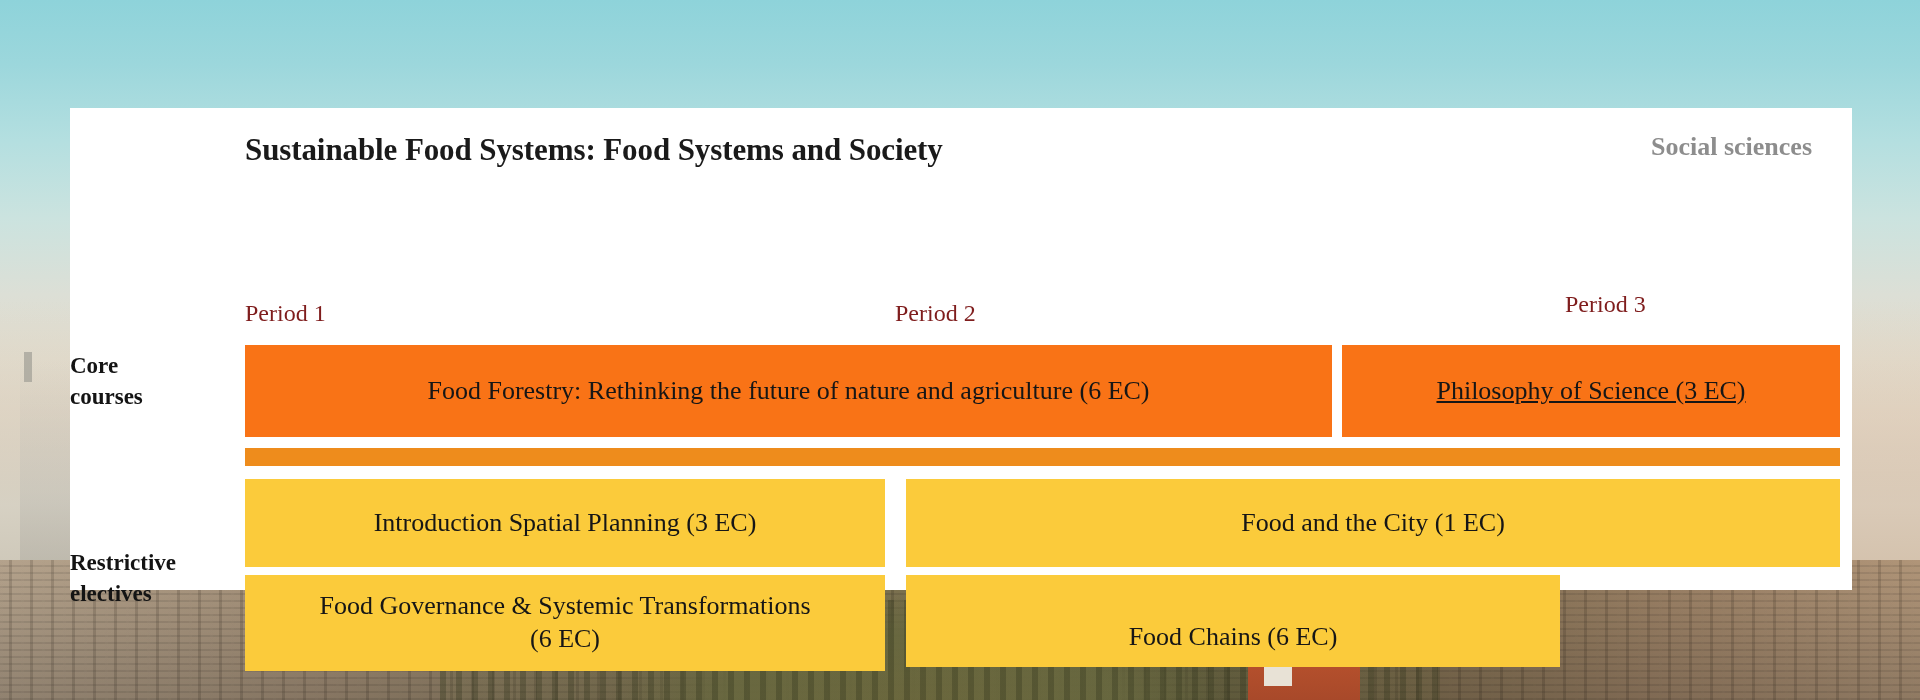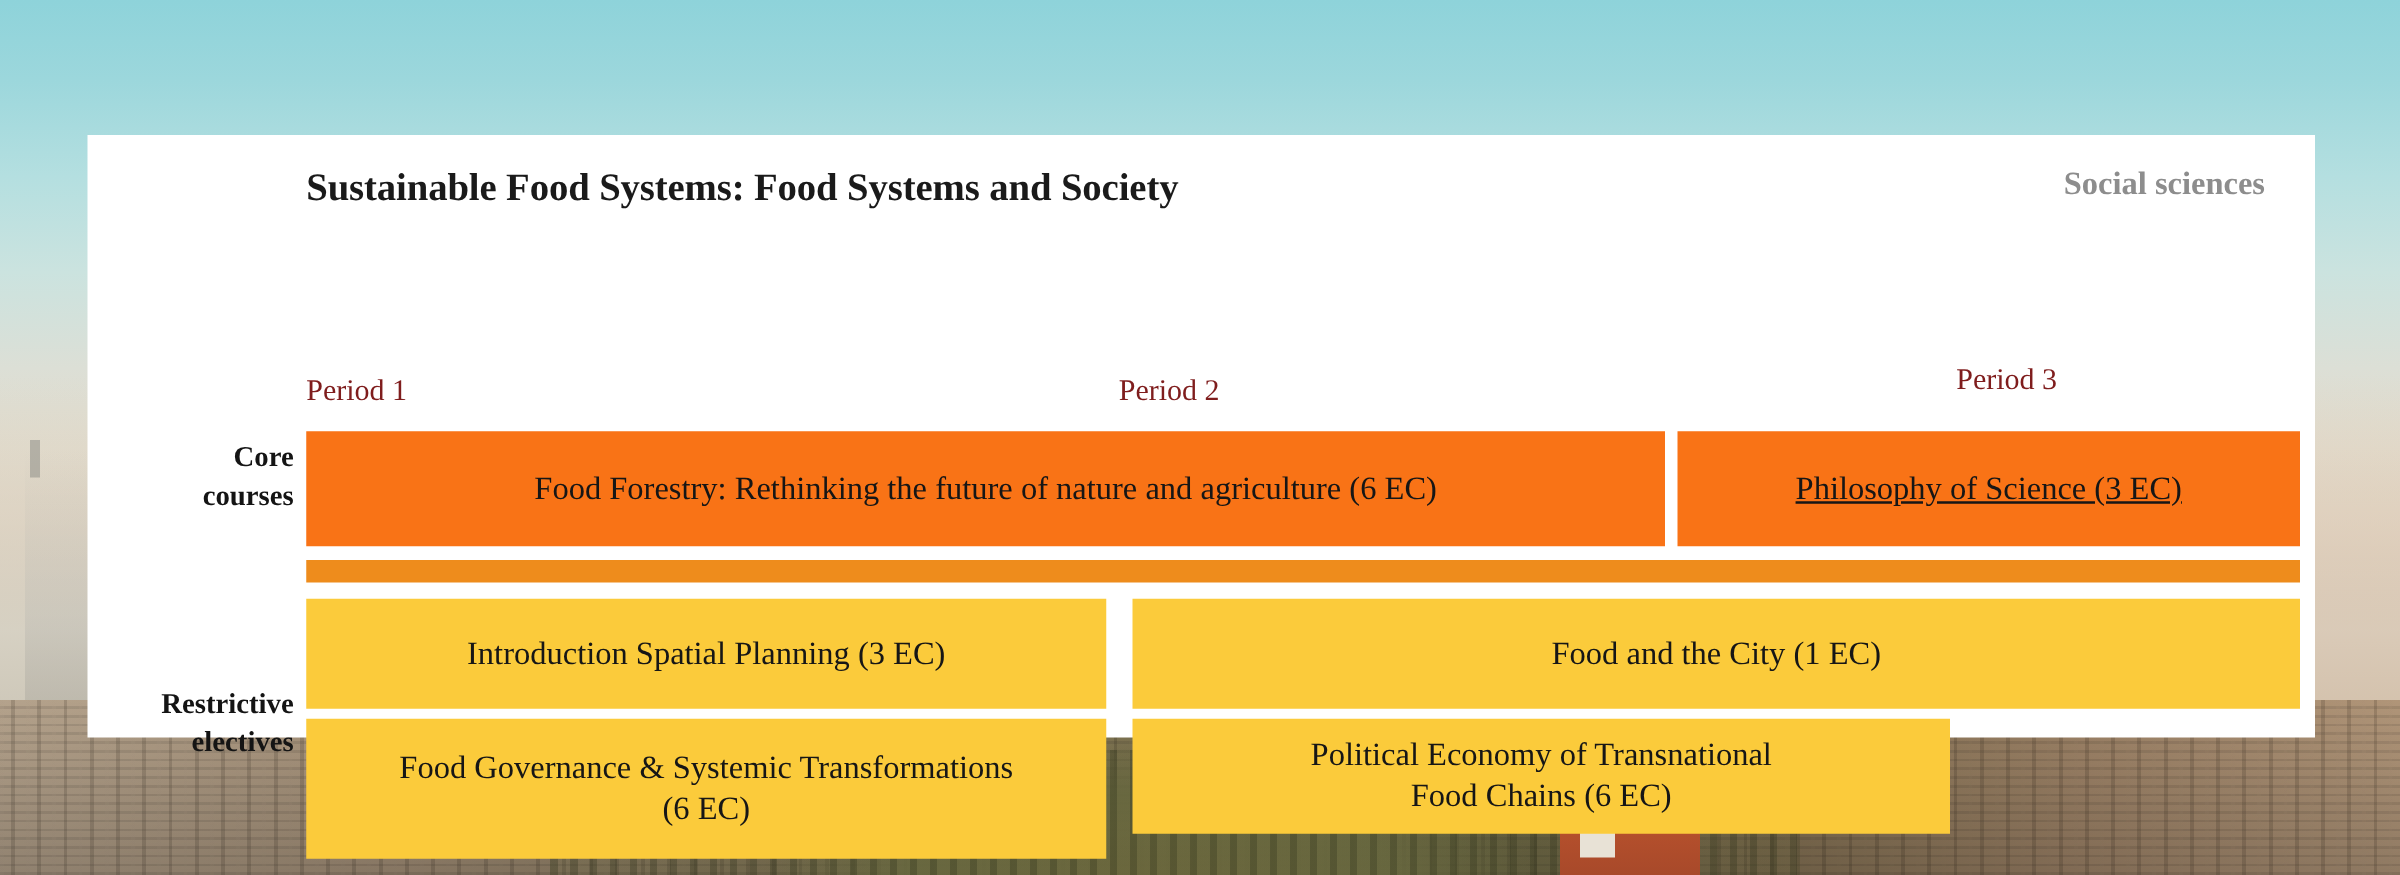--- a/index.html
+++ b/index.html
@@ -190,21 +190,21 @@
     white-space: nowrap;
   }
   #period-1 { left: 175px; top: 192px; }
   #period-2 { left: 825px; top: 192px; }
   #period-3 { left: 1495px; top: 183px; }
 
   
   .row-label {
     position: absolute;
     width: 165px;
-    text-align: right;
+    text-align: left;
     font-weight: bold;
     font-size: 23px;
     line-height: 1.33;
     color: #141414;
   }
   #label-core { left: 0px; top: 243px; }
   #label-electives { left: 0px; top: 440px; }
 
   
   .course-box {
@@ -228,21 +228,21 @@
     position: absolute;
     left: 175px;
     top: 340px;
     width: 1595px;
     height: 18px;
     background: #ee8c1c;
   }
 
   #box-spatial-planning { left: 175px;  top: 371px; width: 640px;  height: 88px; }
   #box-food-city        { left: 836px;  top: 371px; width: 934px;  height: 88px; }
-  #box-food-governance  { left: 175px;  top: 467px; width: 640px;  height: 112px; }
+  #box-food-governance  { left: 175px;  top: 467px; width: 640px;  height: 96px; }
   #box-political-econ   { left: 836px;  top: 467px; width: 654px;  height: 92px; }
 </style>
 </head>
 <body>
 
 <div id="backdrop">
   <div class="sky"></div>
   <div class="haze-left"></div>
   <div class="haze-right"></div>
   <div class="left-towers"></div>
@@ -295,18 +295,18 @@
 
   <div class="course-box yellow" id="box-food-governance">
     <span>
       <span>Food Governance &amp; Systemic Transformations</span><br>
       <span>(6 EC)</span>
     </span>
   </div>
 
   <div class="course-box yellow" id="box-political-econ">
     <span>
-      <span>Political Economy of Transnational</span><br>
+      <br>
       <span>Food Chains (6 EC)</span>
     </span>
   </div>
 
 </div>
 
 </body></html>

